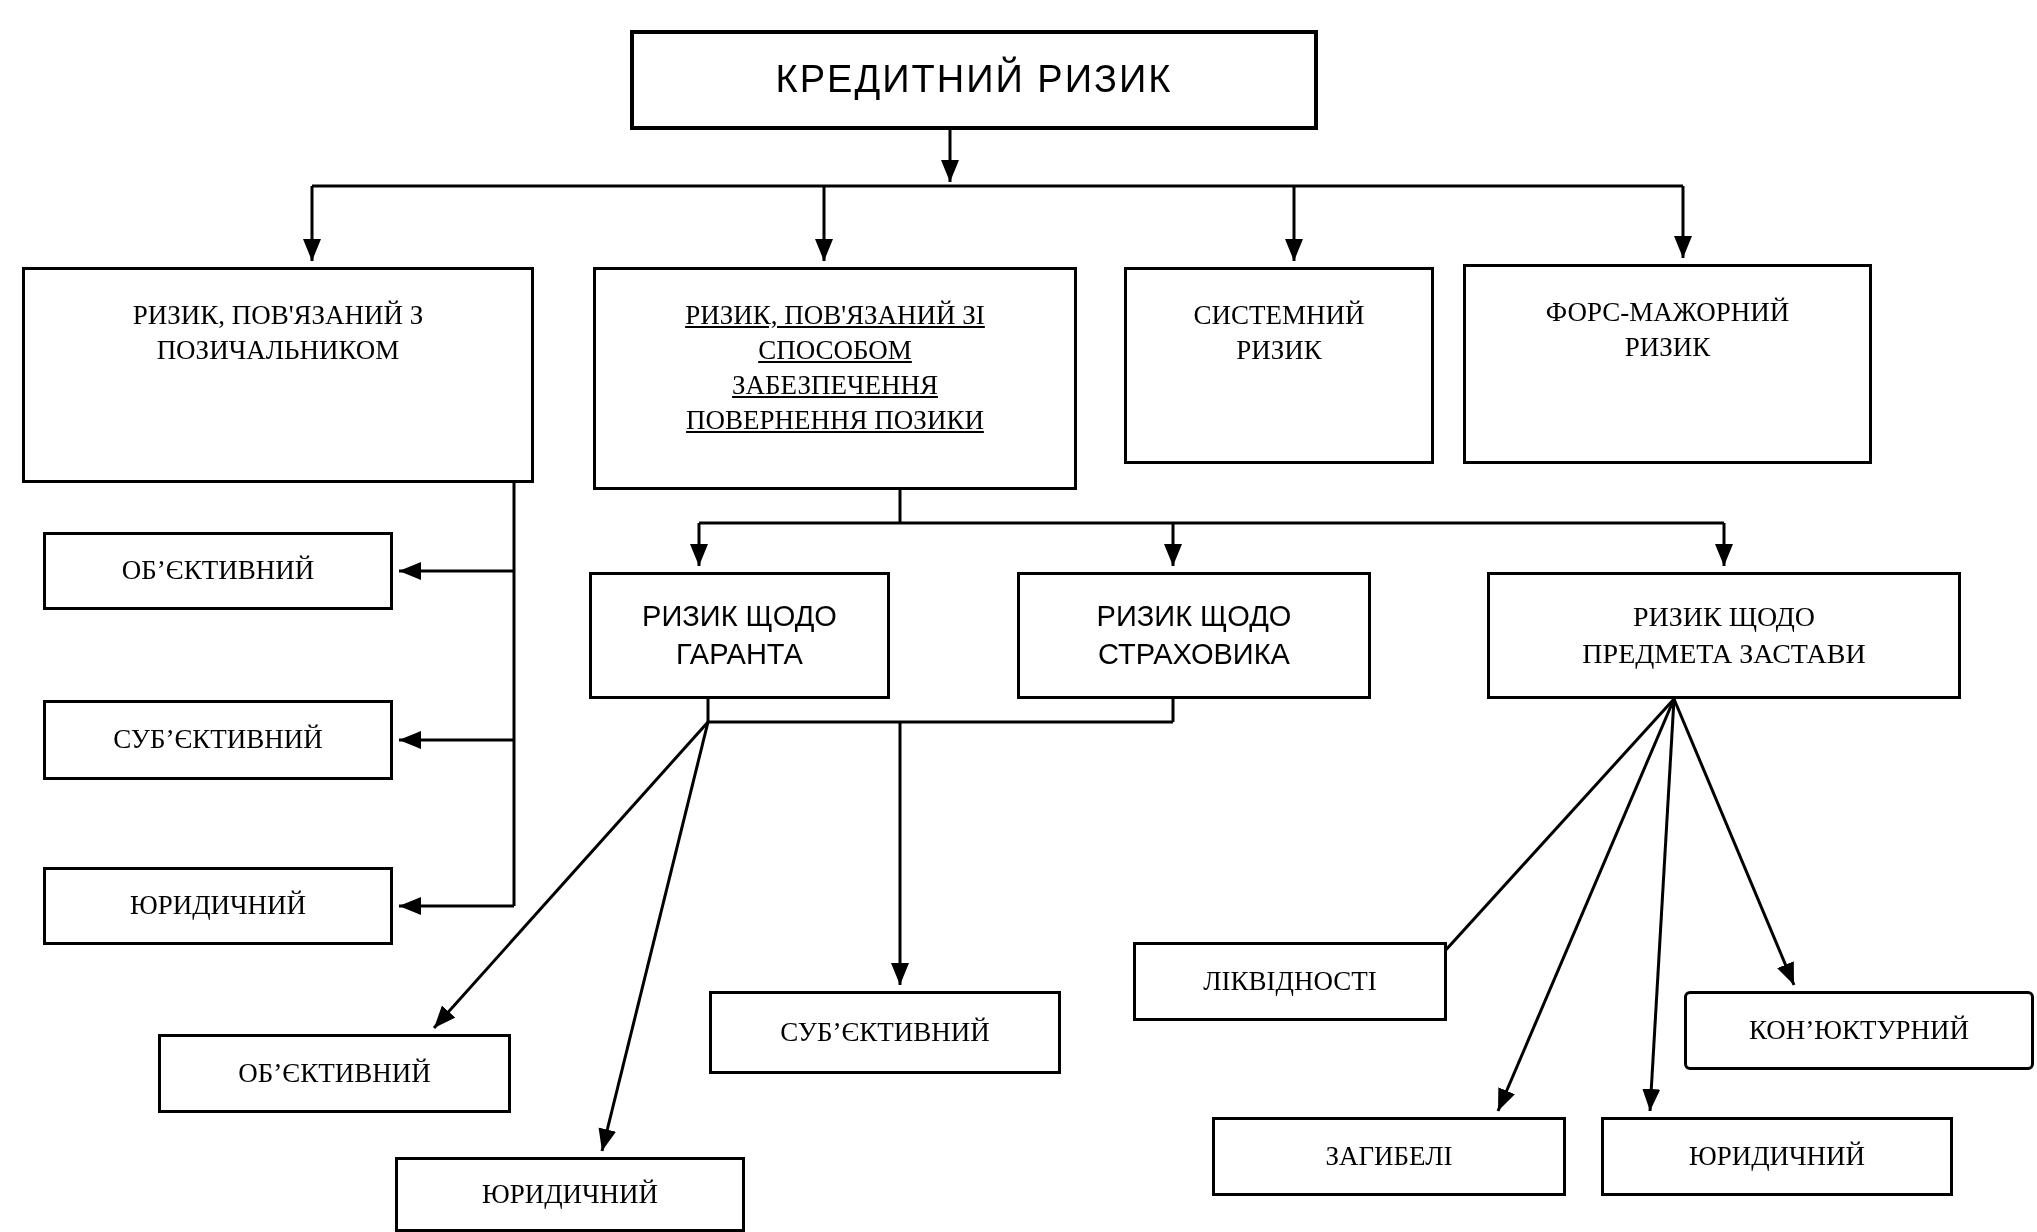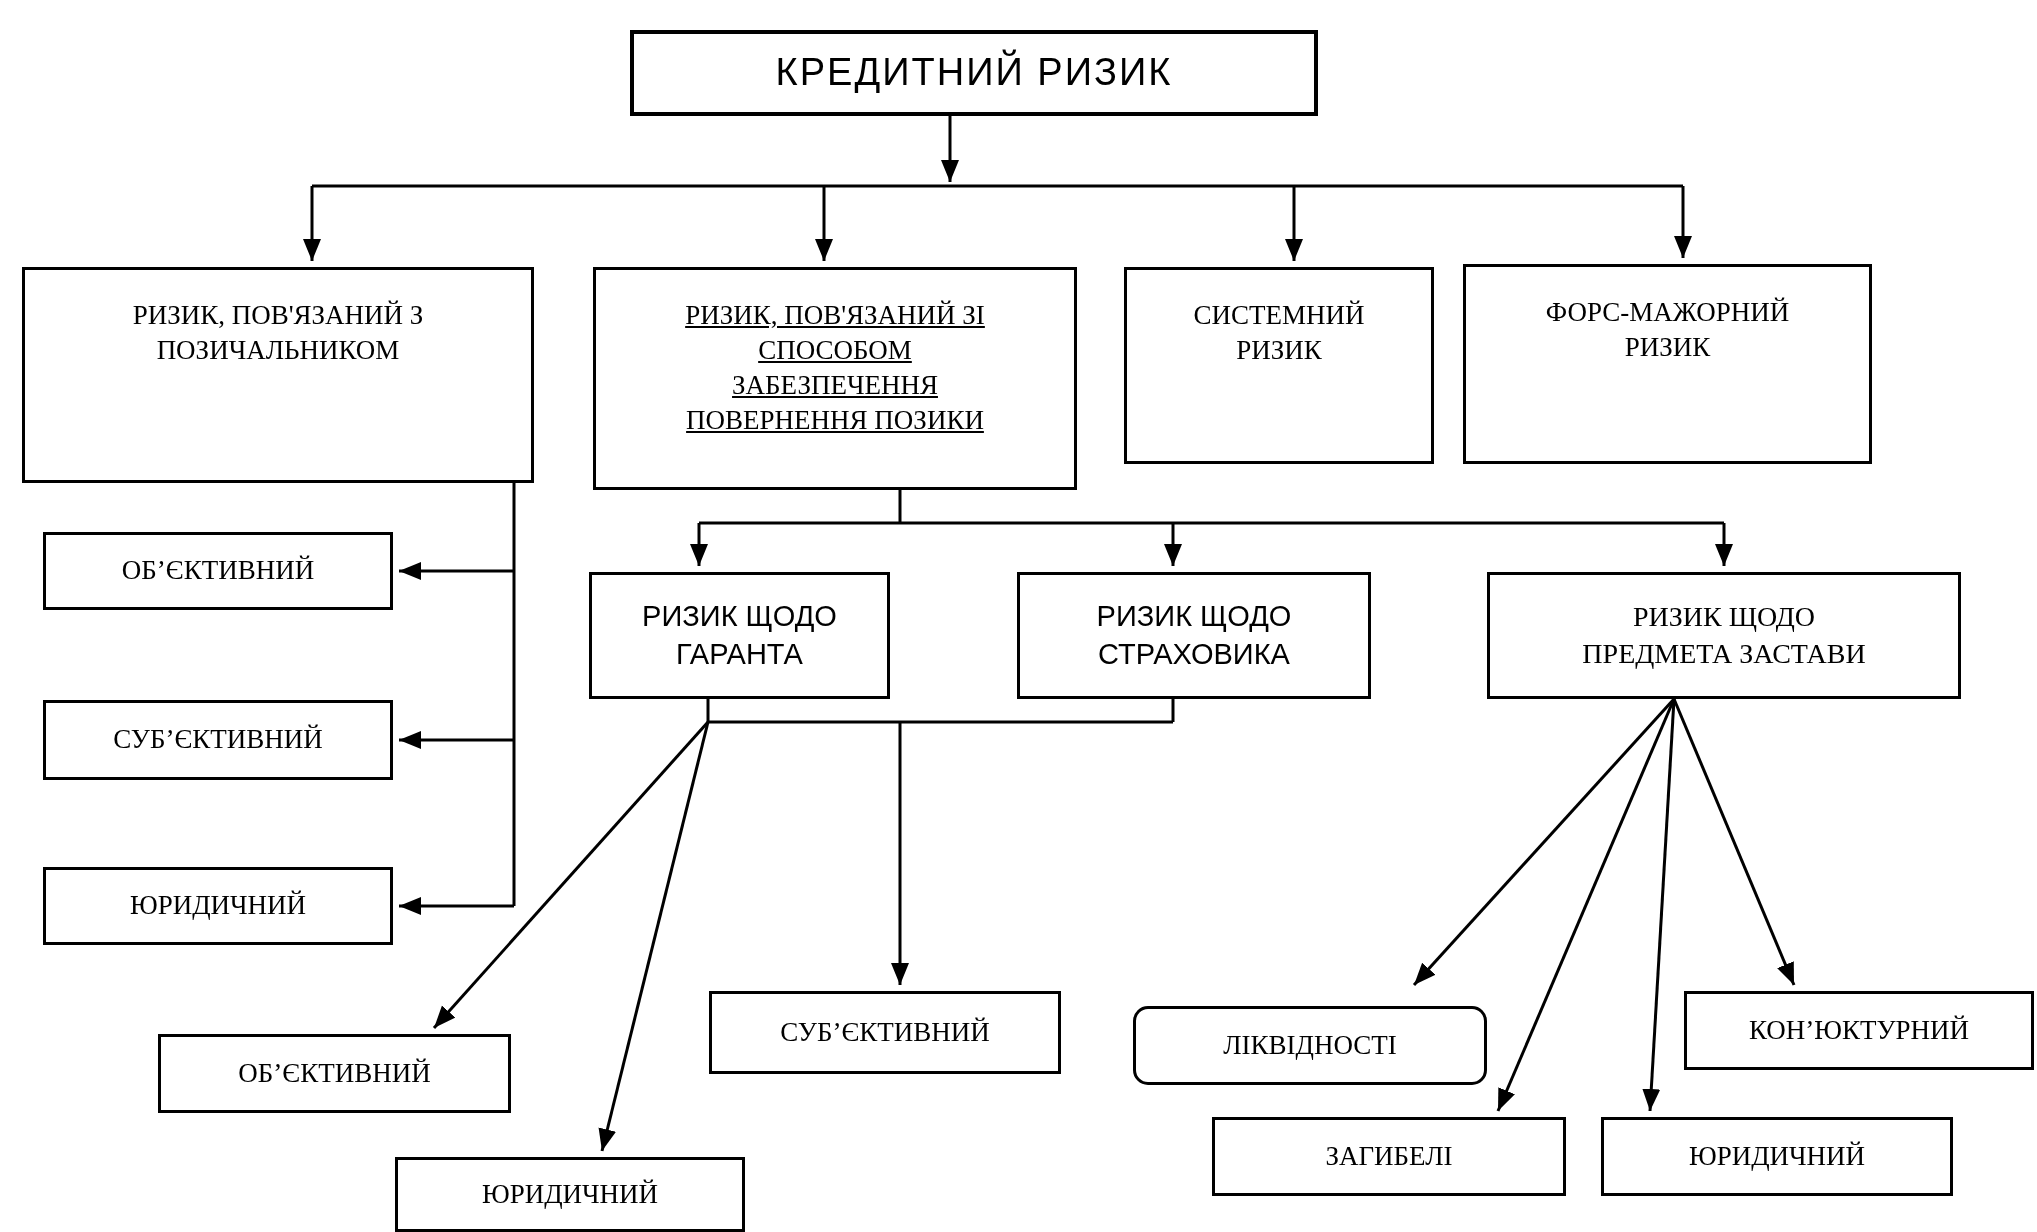--- a/index.html
+++ b/index.html
@@ -92,21 +92,21 @@
       <line x1="708" y1="722" x2="434" y2="1028" marker-end="url(#arrow)"></line>
       <line x1="708" y1="722" x2="602" y2="1151" marker-end="url(#arrow)"></line>
 
       <line x1="1674" y1="699" x2="1414" y2="985" marker-end="url(#arrow)"></line>
       <line x1="1674" y1="699" x2="1498" y2="1111" marker-end="url(#arrow)"></line>
       <line x1="1674" y1="699" x2="1650" y2="1111" marker-end="url(#arrow)"></line>
       <line x1="1674" y1="699" x2="1794" y2="985" marker-end="url(#arrow)"></line>
     </g>
   </svg>
 
-  <div class="box root-box" style="left:630px; top:30px; width:688px; height:86px;">КРЕДИТНИЙ РИЗИК</div>
+  <div class="box root-box" style="left:630px; top:30px; width:688px; height:100px;">КРЕДИТНИЙ РИЗИК</div>
 
   <div class="box serif top-align" style="left:22px; top:267px; width:512px; height:216px;">РИЗИК, ПОВ'ЯЗАНИЙ З
 ПОЗИЧАЛЬНИКОМ</div>
 
   <div class="box serif top-align" style="left:593px; top:267px; width:484px; height:223px;text-decoration:underline;">РИЗИК, ПОВ'ЯЗАНИЙ ЗІ
 СПОСОБОМ
 ЗАБЕЗПЕЧЕННЯ
 ПОВЕРНЕННЯ ПОЗИКИ</div>
 
   <div class="box serif top-align" style="left:1124px; top:267px; width:310px; height:197px;">СИСТЕМНИЙ
@@ -129,21 +129,21 @@
 
   <div class="box serif" style="left:1487px; top:572px; width:474px; height:127px; font-size:28px;">РИЗИК ЩОДО
 ПРЕДМЕТА ЗАСТАВИ</div>
 
   <div class="box serif" style="left:158px; top:1034px; width:353px; height:79px;">ОБ’ЄКТИВНИЙ</div>
 
   <div class="box serif" style="left:395px; top:1157px; width:350px; height:75px;">ЮРИДИЧНИЙ</div>
 
   <div class="box serif" style="left:709px; top:991px; width:352px; height:83px;">СУБ’ЄКТИВНИЙ</div>
 
-  <div class="box serif" style="left:1133px; top:1006px; width:354px; height:79px;border-radius:15px;">ЛІКВІДНОСТІ</div>
+  <div class="box serif" style="left:1133px; top:942px; width:314px; height:79px;">ЛІКВІДНОСТІ</div>
 
   <div class="box serif" style="left:1212px; top:1117px; width:354px; height:79px;">ЗАГИБЕЛІ</div>
 
   <div class="box serif" style="left:1601px; top:1117px; width:352px; height:79px;">ЮРИДИЧНИЙ</div>
 
-  <div class="box serif" style="left:1684px; top:991px; width:350px; height:79px;">КОН’ЮКТУРНИЙ</div>
+  <div class="box serif" style="left:1684px; top:991px; width:350px; height:79px;border-radius:6px;">КОН’ЮКТУРНИЙ</div>
 
 </div>
 
 </body></html>

